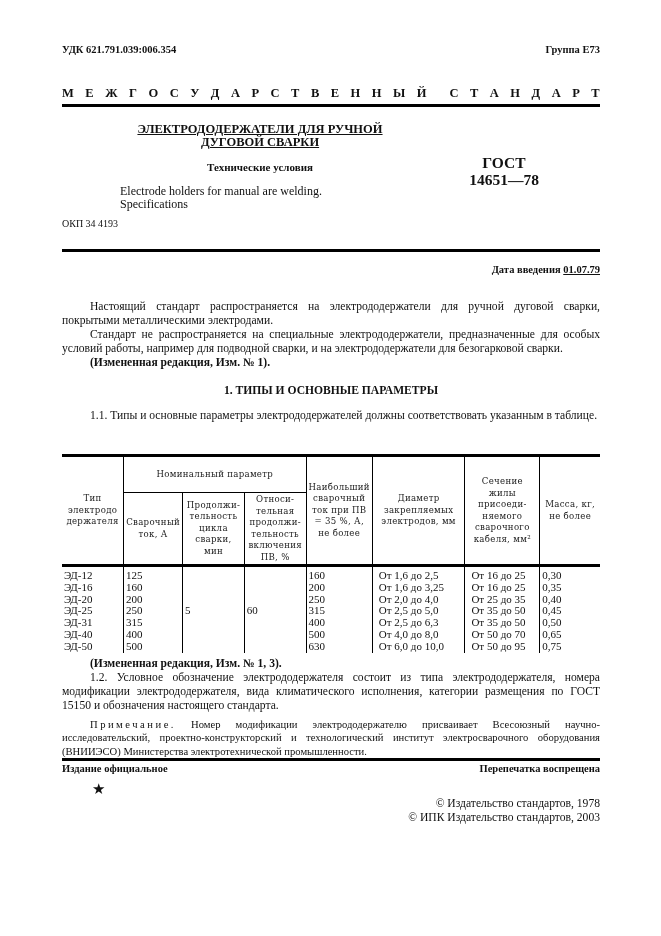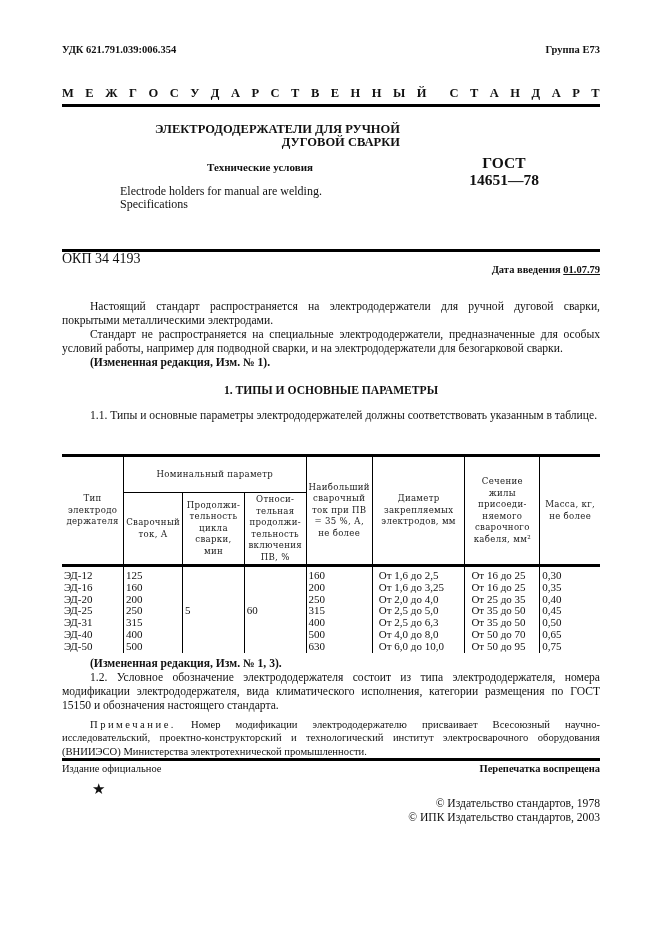--- a/index.html
+++ b/index.html
@@ -6,42 +6,42 @@
   body { width: 661px; height: 936px; position: relative; overflow: hidden;
          font-family: "Liberation Serif", "DejaVu Serif", serif; color: #111; }
   .abs { position: absolute; }
   .b { font-weight: bold; }
   .hdr-udk { left: 62px; top: 44px; font-size: 10.5px; font-weight: bold; }
   .hdr-group { right: 61px; top: 44px; font-size: 10.5px; font-weight: bold; }
   .interstate { left: 62px; top: 86px; width: 538px; font-size: 12.5px; font-weight: bold;
                 display: flex; justify-content: space-between; }
   .interstate span { display: inline-block; }
   .rule-thick { left: 62px; width: 538px; height: 3px; background: #000; }
-  .title { left: 120px; top: 123px; width: 280px; text-align: right; font-size: 12.5px; font-weight: bold; line-height: 13px; }
+  .title { left: 120px; top: 123px; width: 280px; text-align: center; font-size: 12.5px; font-weight: bold; line-height: 13px; text-decoration: underline; }
   .subtitle { left: 120px; top: 161px; width: 280px; text-align: center; font-size: 11px; font-weight: bold; }
   .eng { left: 120px; top: 185px; width: 280px; text-align: left; font-size: 12px; line-height: 12.5px; }
   .gost { left: 444px; top: 154px; width: 120px; text-align: center; font-size: 15.5px; font-weight: bold; line-height: 17px; }
-  .okp { left: 62px; top: 251px; font-size: 14px; }
+  .okp { left: 62px; top: 218px; font-size: 10px; }
   .date { right: 61px; top: 264px; font-size: 10.5px; font-weight: bold; }
   .date u { text-decoration: underline; }
   .para { left: 62px; width: 538px; font-size: 11.6px; line-height: 14.2px; text-align: justify; }
   .ind { text-indent: 28px; }
   .sec { left: 62px; width: 538px; top: 384px; text-align: center; font-size: 11.6px; font-weight: bold; }
   table.spec { position: absolute; left: 62px; top: 454px; width: 538px; border-collapse: collapse;
                font-size: 8.6px; letter-spacing: 0.3px; font-family: "DejaVu Serif", serif; }
   table.spec th { font-weight: normal; vertical-align: middle; text-align: center; line-height: 11.5px; padding: 0 2px; color: #222; }
   table.spec td { font-family: "Liberation Serif", serif; font-size: 11px; letter-spacing: 0; line-height: 11.8px; vertical-align: top; padding: 0 2px; }
   .bl { border-left: 1px solid #000; }
   .tl { border-top: 1px solid #000; }
   .tt { border-top: 3px solid #000; }
   .c { }
   .lft { text-align: left; padding-left: 6px !important; }
   .note { left: 62px; width: 538px; top: 718px; font-size: 10.6px; line-height: 13.4px; text-align: justify; }
   .sp { letter-spacing: 2.5px; }
-  .foot-l { left: 62px; top: 763px; font-size: 10.5px; font-weight: normal; }
+  .foot-l { left: 62px; top: 763px; font-size: 10.5px; font-weight: bold; }
   .foot-r { right: 61px; top: 763px; font-size: 10.5px; font-weight: bold; }
   .star { left: 92px; top: 780px; font-size: 15px; }
   .copy { right: 61px; top: 797px; font-size: 11.6px; text-align: right; line-height: 13.5px; }
 </style>
 </head>
 <body>
 
 <div class="abs hdr-udk">УДК 621.791.039:006.354</div>
 <div class="abs hdr-group">Группа Е73</div>
 

